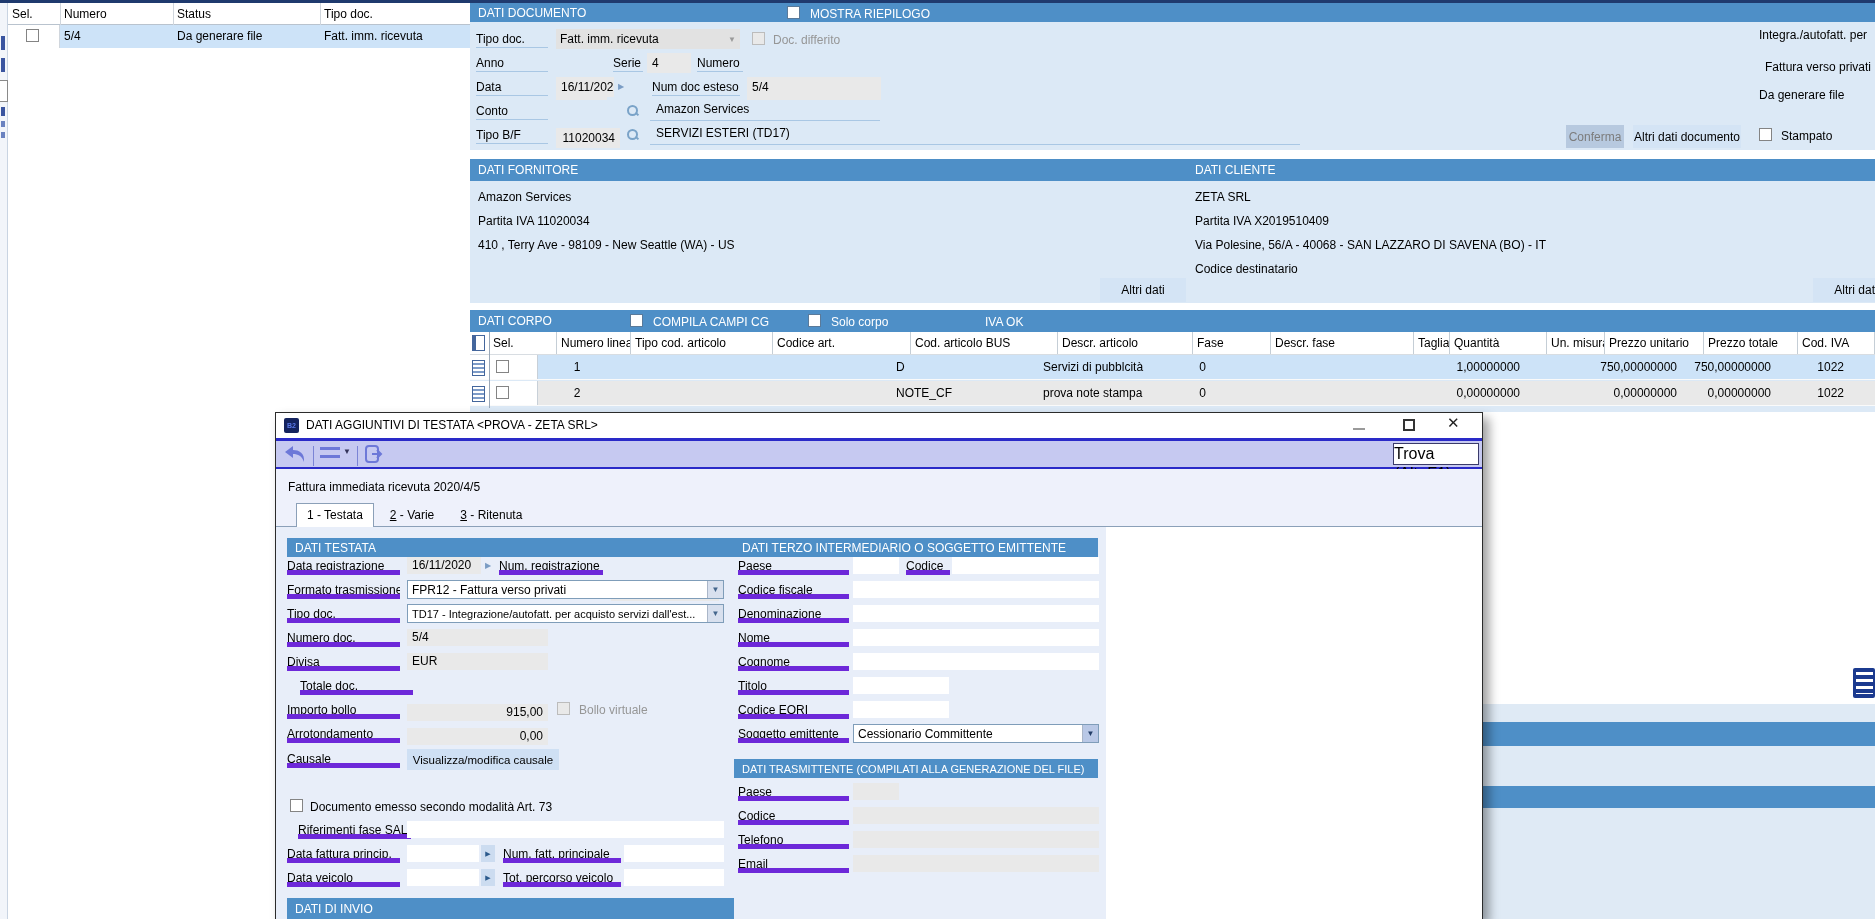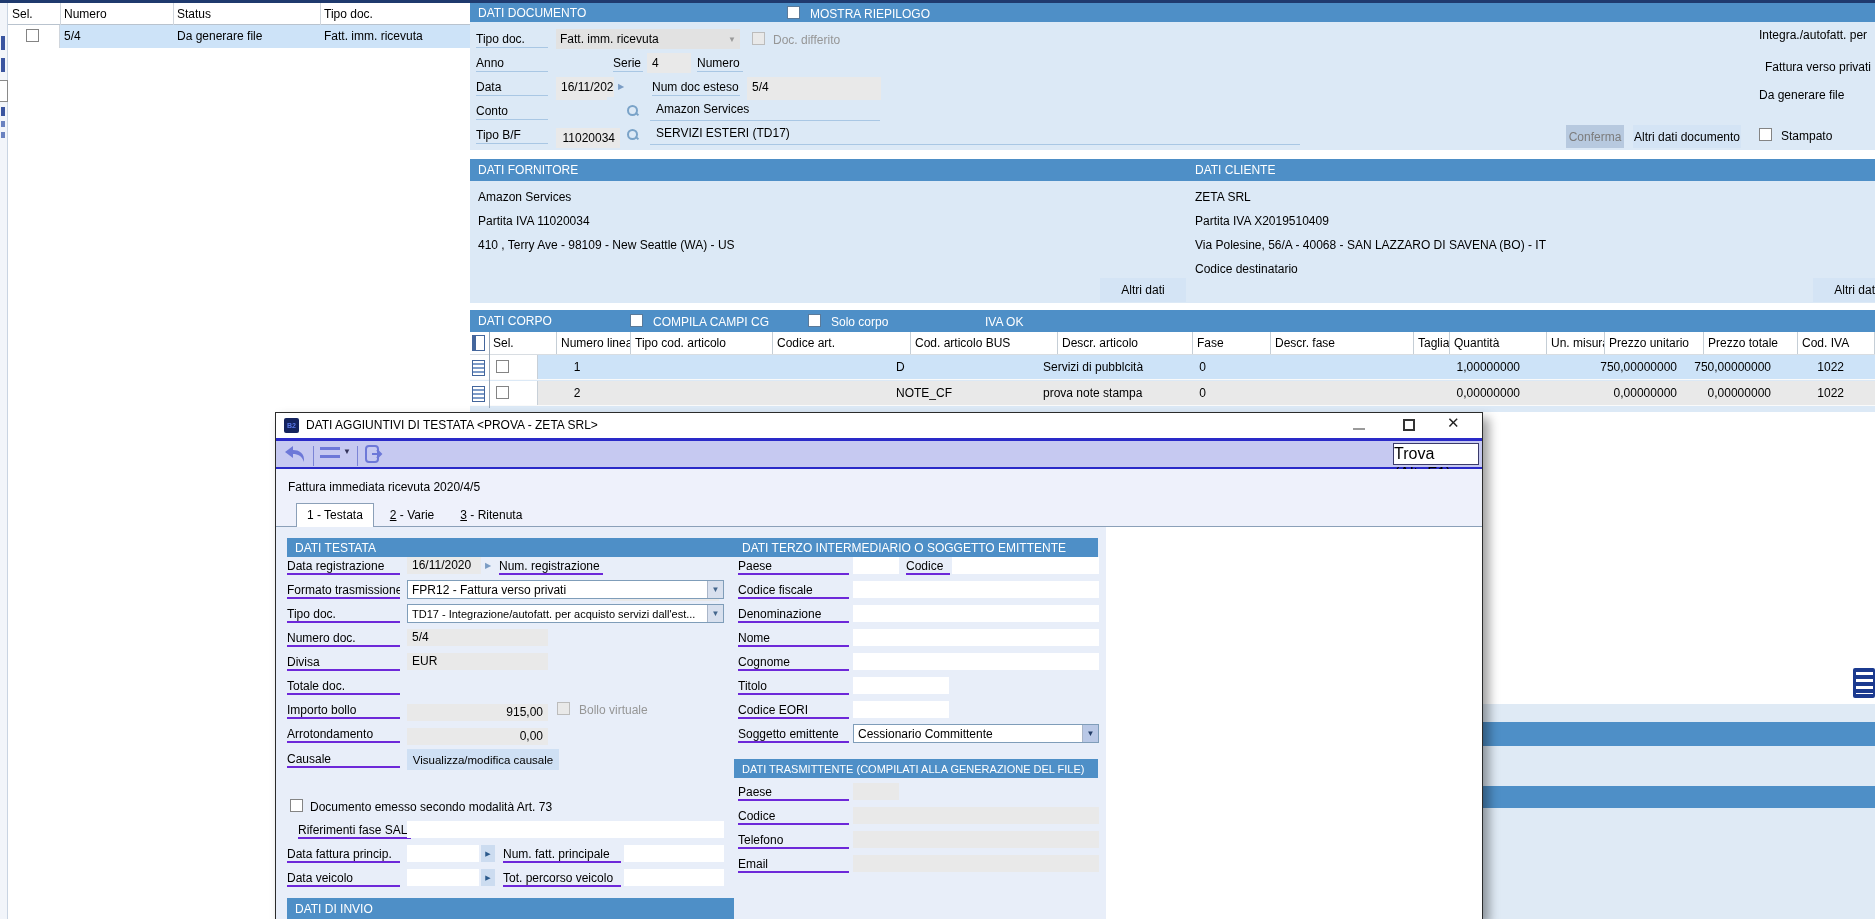--- a/index.html
+++ b/index.html
@@ -35,21 +35,21 @@
   .dd .ddarr{width:16px;align-self:stretch;background:#d8e0ee;border-left:1px solid #aab6c8;color:#44668c;font-size:8px;display:flex;align-items:center;justify-content:center;}
   .dddis{background:#e2e2e2;border:none;}
   .dddis .ddarr{background:#e2e2e2;border-left:none;color:#9a9a9a;}
   
   .hcell{height:100%;border-right:1px solid #c5ced6;padding:4px 0 0 4px;white-space:nowrap;overflow:hidden;float:left;}
   .rcell{height:100%;padding:5px 0 0 4px;white-space:nowrap;overflow:hidden;float:left;}
   
   .lico{position:absolute;width:13px;height:16px;border:1px solid #44669c;background:repeating-linear-gradient(to bottom,#ffffff 0 2px,#7e9cc8 2px 4px);}
   
   #dialog{position:absolute;left:275px;top:412px;width:1208px;height:507px;background:#fff;border:1px solid #2b2b2b;border-bottom:none;box-shadow:6px 6px 10px rgba(0,0,0,.38);z-index:10;}
-  .dlg-lbl{position:absolute;height:17px;line-height:17px;border-bottom:2px solid #6d28d9;white-space:nowrap;overflow:hidden;}
+  .dlg-lbl{position:absolute;height:17px;line-height:17px;border-bottom:5px solid #6d28d9;white-space:nowrap;overflow:hidden;}
   .graytxt{color:#969696;}
   .tab{display:inline-block;height:24px;line-height:22px;padding:0 10px;cursor:default;}
   .tab.active{background:#fff;border:1px solid #8ba0b8;border-bottom:none;}
   .sep{position:absolute;width:1px;height:20px;background:#7b84d6;top:5px;}
 </style>
 </head>
 <body>
 
 <div id="root">
 
@@ -290,21 +290,21 @@
         <span class="ddtxt" style="font-size:11px;">TD17 - Integrazione/autofatt. per acquisto servizi dall'est...</span>
         <span class="ddarr">▼</span>
       </div>
 
       <div class="dlg-lbl" style="left:11px;top:103px;width:113px;">Numero doc.</div>
       <div class="gfld fld17" style="left:131px;top:102px;width:141px;">5/4</div>
 
       <div class="dlg-lbl" style="left:11px;top:127px;width:113px;">Divisa</div>
       <div class="gfld fld17" style="left:131px;top:126px;width:141px;">EUR</div>
 
-      <div class="dlg-lbl" style="left:11px;top:151px;width:113px;">Totale doc.</div>
+      <div class="dlg-lbl" style="left:24px;top:151px;width:113px;">Totale doc.</div>
       <div class="gfld fld17 ra" style="left:131px;top:150px;width:141px;">915,00</div>
 
       <div class="dlg-lbl" style="left:11px;top:175px;width:113px;">Importo bollo</div>
       <div class="gfld fld17 ra" style="left:131px;top:174px;width:141px;">0,00</div>
       <span class="cb cbd" style="left:281px;top:175px;"></span>
       <div class="abs graytxt" style="left:303px;top:176px;">Bollo virtuale</div>
 
       <div class="dlg-lbl" style="left:11px;top: 199px;width:113px;">Arrotondamento</div>
       <div class="wfld fld17 ra" style="left:131px;top:198px;width:141px;">0,00</div>
 

